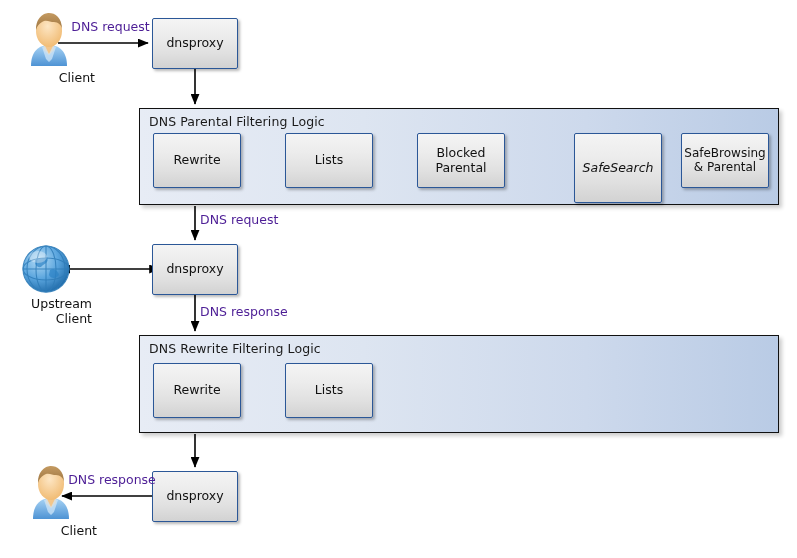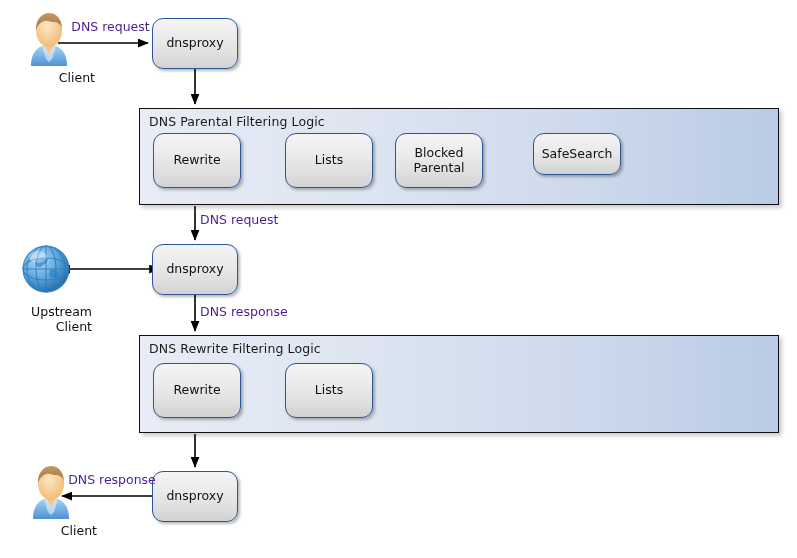--- a/index.html
+++ b/index.html
@@ -38,21 +38,21 @@
     color: #1a1a1a;
     white-space: nowrap;
     letter-spacing: 0.1px;
   }
 
   
   .node {
     position: absolute;
     box-sizing: border-box;
     border: 1.6px solid #2b5797;
-    border-radius: 11px;
+    border-radius: 2px;
     background: linear-gradient(to bottom, #f4f4f4 0%, #ececec 35%, #e0e0e0 70%, #d2d2d2 100%);
     box-shadow: 2px 2px 3px rgba(0,0,0,0.28);
     display: flex;
     align-items: center;
     justify-content: center;
     text-align: center;
     font-size: 12.5px;
     color: #111111;
     line-height: 1.15;
     padding: 20px 3px;
@@ -162,31 +162,37 @@
   </div>
 
   <div class="node" style="left:153px; top:133px; width:88px; height:55px;">
     <span>Rewrite</span>
   </div>
 
   <div class="node" style="left:285px; top:133px; width:88px; height:55px;">
     <span>Lists</span>
   </div>
 
-  <div class="node" style="left:395px; top:133px; width:88px; height:55px;">
+  <div class="node" style="left:417px; top:133px; width:88px; height:55px;">
     <div>
       <span>Blocked</span>
       <span>Parental</span>
     </div>
   </div>
 
-  <div class="node" style="left:533px; top:133px; width:88px; height:42px;">
+  <div class="node" style="left:574px; top:133px; width:88px; height:70px;font-style:italic;">
     <span>SafeSearch</span>
   </div>
 
+  <div class="node" style="left:681px; top:133px; width:88px; height:55px; font-size:12px;">
+    <div>
+      <span>SafeBrowsing</span>
+      <span>&amp; Parental</span>
+    </div>
+  </div>
 
   <div class="edge-label left-al" style="left:200px; top:212px;">DNS request</div>
 
   <div class="node" style="left:152px; top:244px; width:86px; height:51px;">
     <span>dnsproxy</span>
   </div>
 
 
   <div class="icon-wrap" style="left:19px; top:243px; width:54px; height:52px;">
     <svg width="54" height="52" viewBox="0 0 54 52">
@@ -204,21 +210,21 @@
         <ellipse cx="27" cy="26" rx="19" ry="23"></ellipse>
         <line x1="4" y1="26" x2="50" y2="26"></line>
         <ellipse cx="27" cy="26" rx="23" ry="11"></ellipse>
         <line x1="27" y1="3" x2="27" y2="49"></line>
       </g>
       <path d="M16,17 C20,14 25,16 28,14 C31,20 24,21 22,24 C18,25 15,21 16,17 Z" fill="#2c82c4" opacity="0.7"></path>
       <path d="M31,27 C35,25 39,28 40,32 C37,36 32,36 30,32 Z" fill="#2c82c4" opacity="0.7"></path>
       <ellipse cx="19" cy="14" rx="9" ry="6" fill="#ffffff" opacity="0.32"></ellipse>
     </svg>
   </div>
-  <div class="actor-caption" style="left:0px; top:304px;">
+  <div class="actor-caption" style="left:0px; top:296px;">
     <div>Upstream</div>
     <div>Client</div>
   </div>
 
   <div class="edge-label left-al" style="left:200px; top:304px;">DNS response</div>
 
   <div class="group" style="left:139px; top:335px; width:640px; height:98px;">
     <div class="group-title">DNS Rewrite Filtering Logic</div>
   </div>
 

